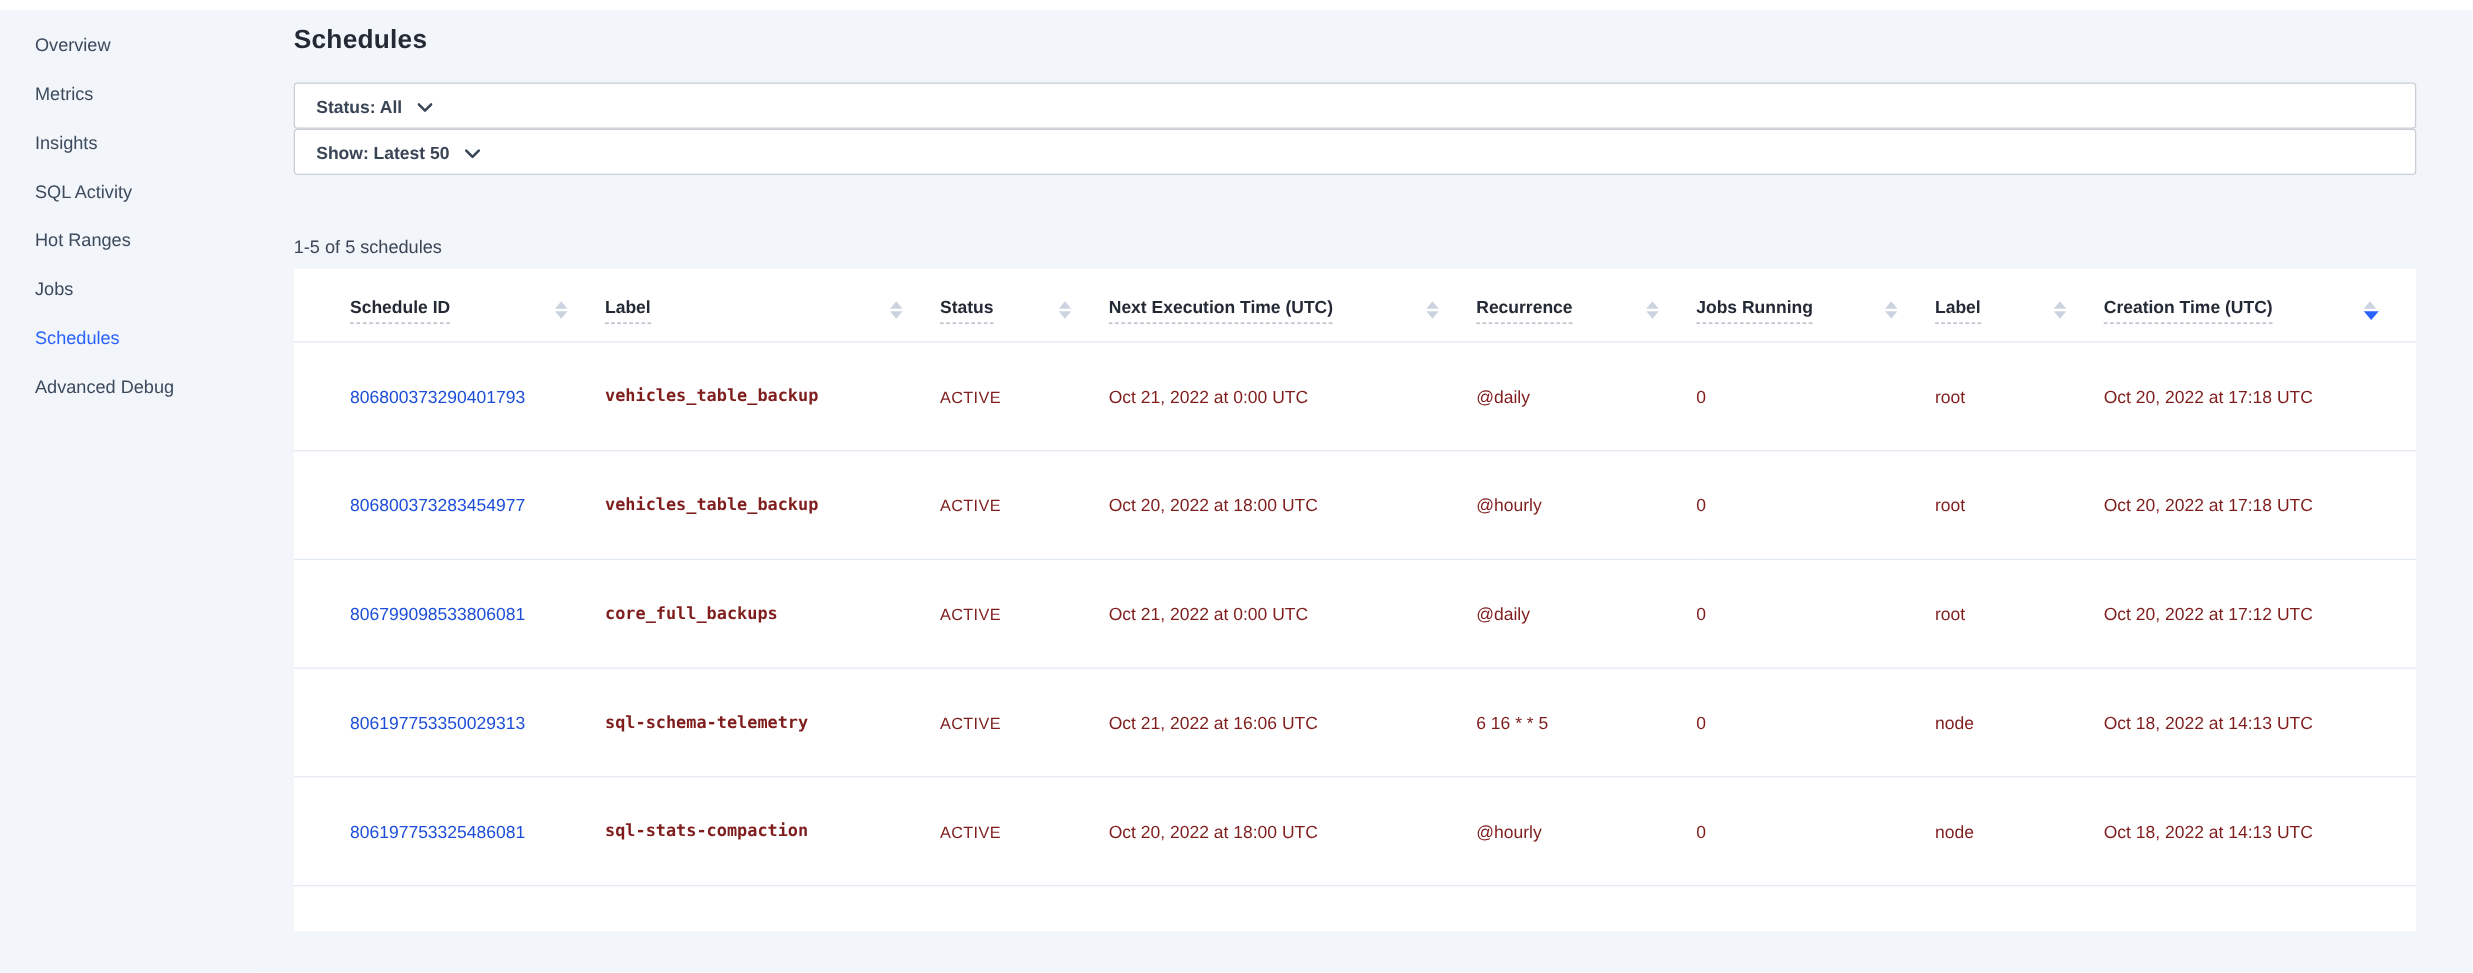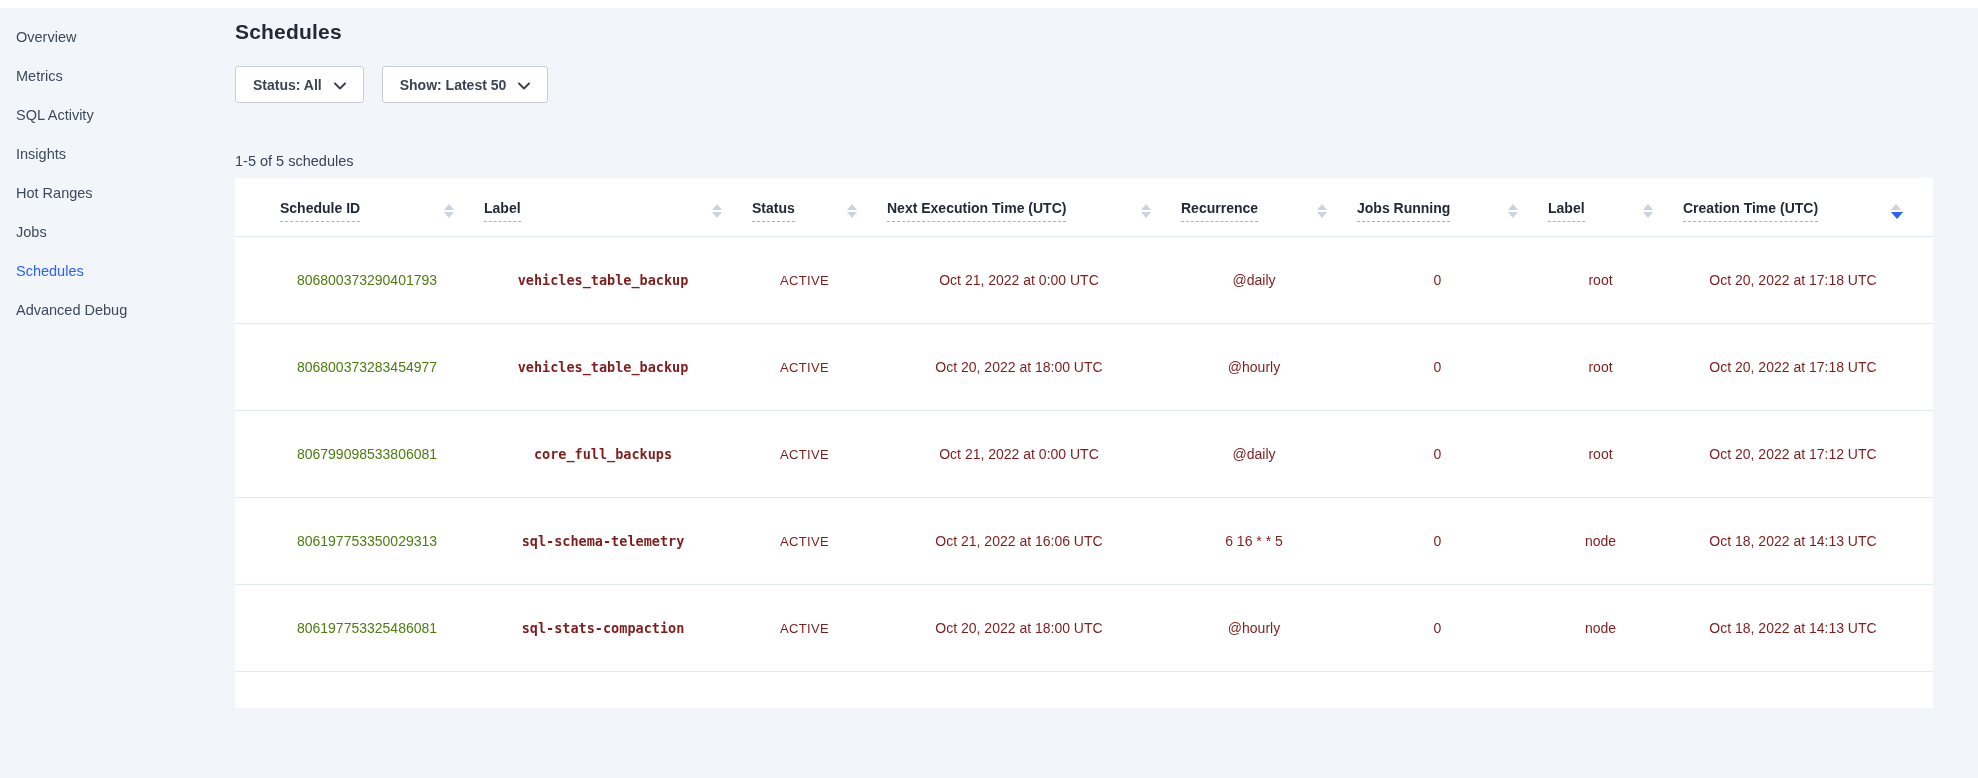--- a/index.html
+++ b/index.html
@@ -10,39 +10,39 @@
     color: #394455;
     overflow: hidden;
   }
   .top-strip { height: 8px; background: #ffffff; width: 100%; }
   .layout { display: flex; width: 100%; height: 770px; }
 
   
   .sidebar { width: 235px; flex-shrink: 0; padding-top: 10px; }
   .sidebar ul { list-style: none; }
   .sidebar li {
-    padding: 11px 20px 11px 16px;
+    padding: 11px 20px 11px 28px;
     font-size: 14.5px;
     line-height: 17px;
     color: #3c4a5d;
     cursor: pointer;
     white-space: nowrap;
   }
   .sidebar li.active { color: #2962ff; }
 
   
   .main { flex: 1; padding: 12px 45px 0 0; }
   .page-title {
     font-size: 21px;
     font-weight: 700;
     color: #242a35;
     margin-bottom: 22px;
     letter-spacing: 0.2px;
   }
-  .filters { display: flex; gap: 18px; margin-bottom: 50px; }
+  .filters { display: flex; margin-bottom: 50px; flex-direction: column; }
   .dropdown-btn {
     display: inline-flex;
     align-items: center;
     gap: 12px;
     height: 37px;
     padding: 0 17px;
     background: #ffffff;
     border: 1px solid #c9cdd5;
     border-radius: 3px;
     font-family: "Liberation Sans", sans-serif;
@@ -51,21 +51,21 @@
     color: #394455;
     cursor: pointer;
   }
   .chevron { display: inline-flex; margin-top: 2px; color: #394455; }
 
   .results-count { font-size: 14.5px; color: #394455; margin-bottom: 9px; }
 
   
   .card { background: #ffffff; min-height: 530px; }
   table { width: 100%; border-collapse: collapse; table-layout: fixed; }
-  th, td { text-align: center; }
+  th, td { text-align: left; }
   th:first-child, td:first-child { padding-left: 45px; }
   thead th {
     vertical-align: bottom;
     padding-top: 22px;
     padding-bottom: 14px;
     padding-right: 30px;
     border-bottom: 1px solid #e3e9f1;
     cursor: pointer;
   }
   .th-inner { display: flex; align-items: center; justify-content: space-between; gap: 8px; }
@@ -102,35 +102,35 @@
     white-space: nowrap;
   }
   tbody tr { cursor: pointer; }
   td.cell-label {
     font-family: "DejaVu Sans Mono", "Liberation Mono", monospace;
     font-weight: 700;
     font-size: 13.5px;
     color: #7f1d1d;
   }
   td.cell-status { font-size: 13px; letter-spacing: 0.3px; }
-  td.cell-id { color: #4d7c0f; margin-top: 10px; }
+  td.cell-id { color: #1d4ed8; margin-top: 10px; }
 </style>
 </head>
 <body>
 
 <div class="top-strip"></div>
 
 <div class="layout">
 
   <aside class="sidebar">
     <ul>
       <li>Overview</li>
       <li>Metrics</li>
+      <li>Insights</li>
       <li>SQL Activity</li>
-      <li>Insights</li>
       <li>Hot Ranges</li>
       <li>Jobs</li>
       <li class="active">Schedules</li>
       <li>Advanced Debug</li>
     </ul>
   </aside>
 
   <main class="main">
 
     <h1 class="page-title">Schedules</h1>

